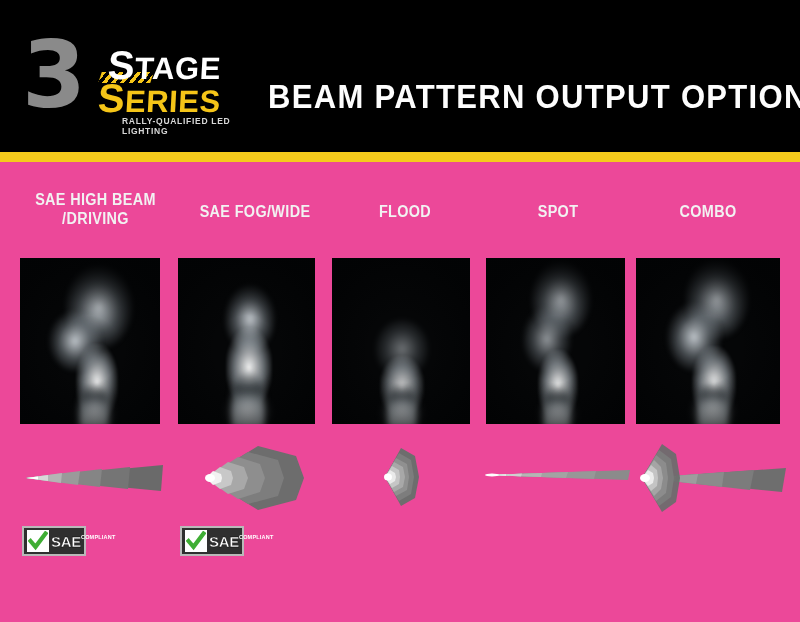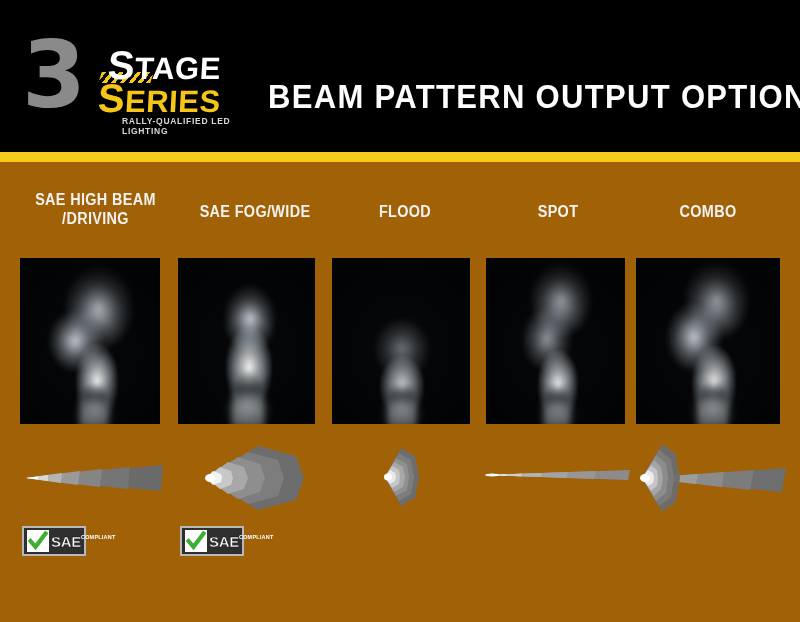--- a/index.html
+++ b/index.html
@@ -68,21 +68,21 @@
 
   
   #divider {
     position:absolute; left:0; top:152px; width:800px; height:10px;
     background:#f6cb1c;
   }
 
   
   #board {
     position:absolute; left:0; top:162px; width:800px; height:460px;
-    background:#a16207;
+    background:#ec4899;
   }
 
   
   .col-label {
     position:absolute;
     color:#f2f2f2;
     font-size:16px; line-height:19px;
     font-weight:bold;
     letter-spacing:0.4px;
     text-align:center;

